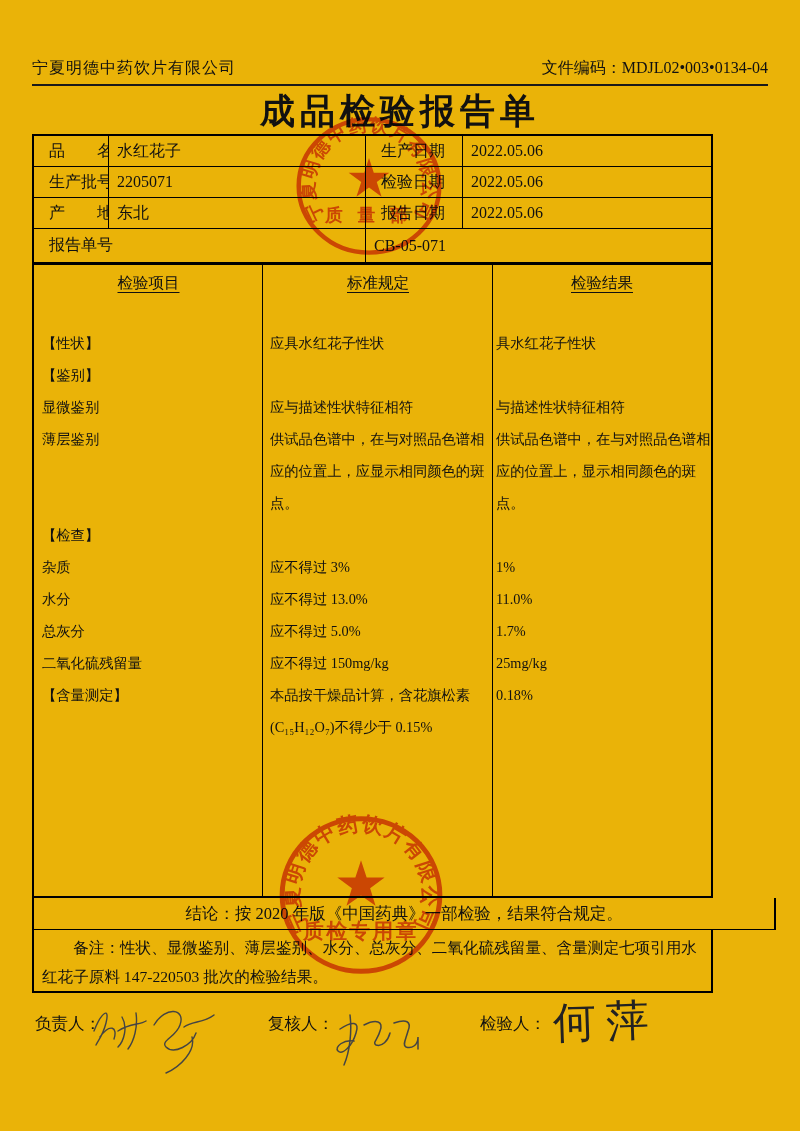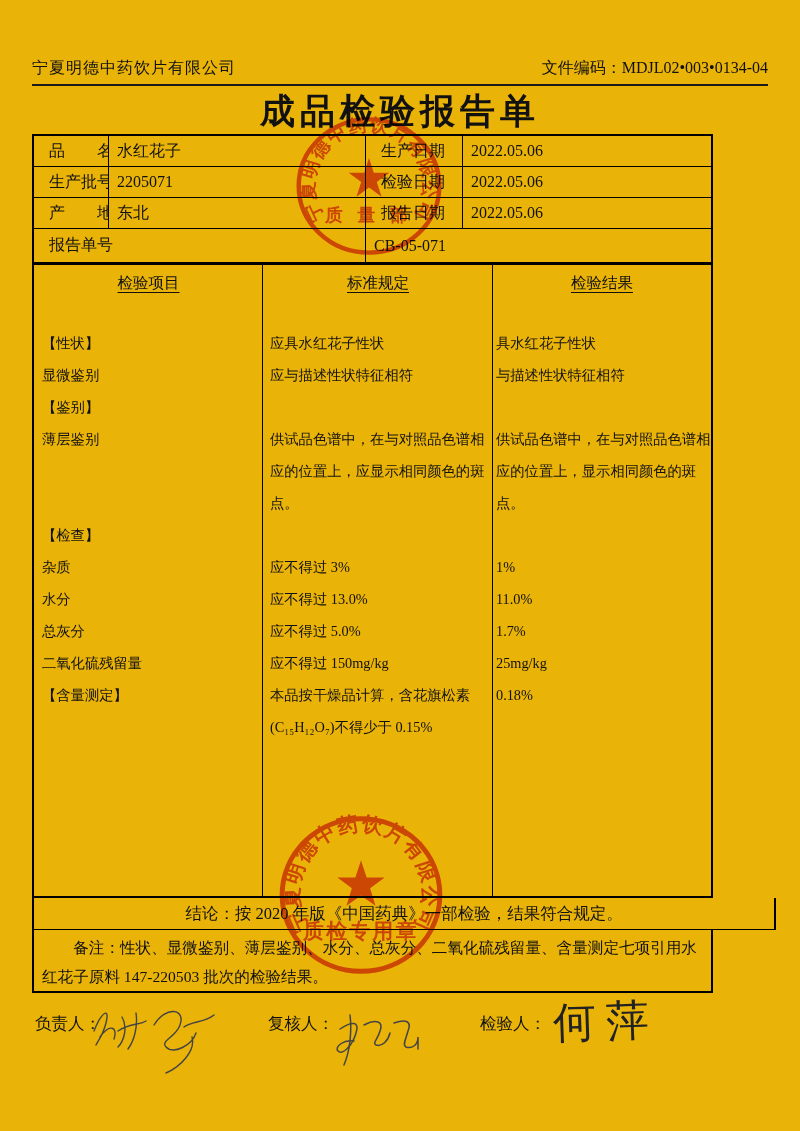--- a/index.html
+++ b/index.html
@@ -109,28 +109,28 @@
       <div class="hcell"><span>标准规定</span></div>
       <div class="hcell"><span>检验结果</span></div>
     </div>
     <div class="mrows" id="mrows">
         <div class="mrow" style="min-height: 32px;">
           <div class="mcell item">【性状】</div>
           <div class="mcell standard">应具水红花子性状</div>
           <div class="mcell result">具水红花子性状</div>
         </div>
         <div class="mrow" style="min-height: 32px;">
+          <div class="mcell item">【鉴别】</div>
+          <div class="mcell standard"></div>
+          <div class="mcell result"></div>
+        </div>
+        <div class="mrow" style="min-height: 32px;">
           <div class="mcell item">显微鉴别</div>
           <div class="mcell standard">应与描述性状特征相符</div>
           <div class="mcell result">与描述性状特征相符</div>
-        </div>
-        <div class="mrow" style="min-height: 32px;">
-          <div class="mcell item">【鉴别】</div>
-          <div class="mcell standard"></div>
-          <div class="mcell result"></div>
         </div>
         <div class="mrow" style="min-height: 96px;">
           <div class="mcell item">薄层鉴别</div>
           <div class="mcell standard">供试品色谱中，在与对照品色谱相应的位置上，应显示相同颜色的斑点。</div>
           <div class="mcell result">供试品色谱中，在与对照品色谱相应的位置上，显示相同颜色的斑点。</div>
         </div>
         <div class="mrow" style="min-height: 32px;">
           <div class="mcell item">【检查】</div>
           <div class="mcell standard"></div>
           <div class="mcell result"></div>

